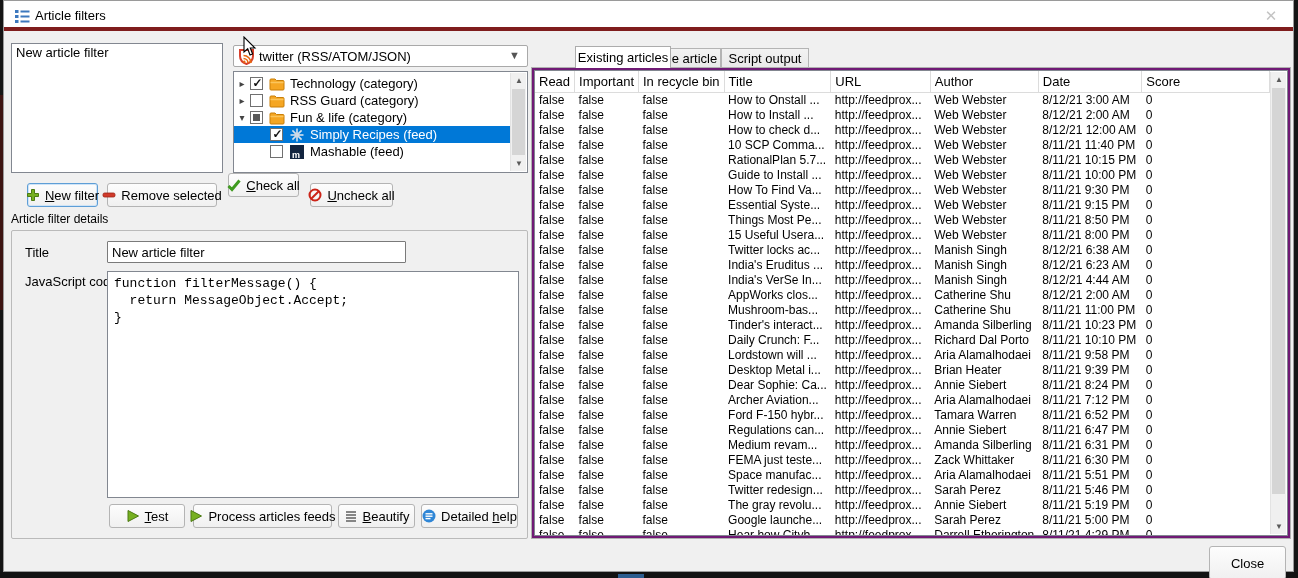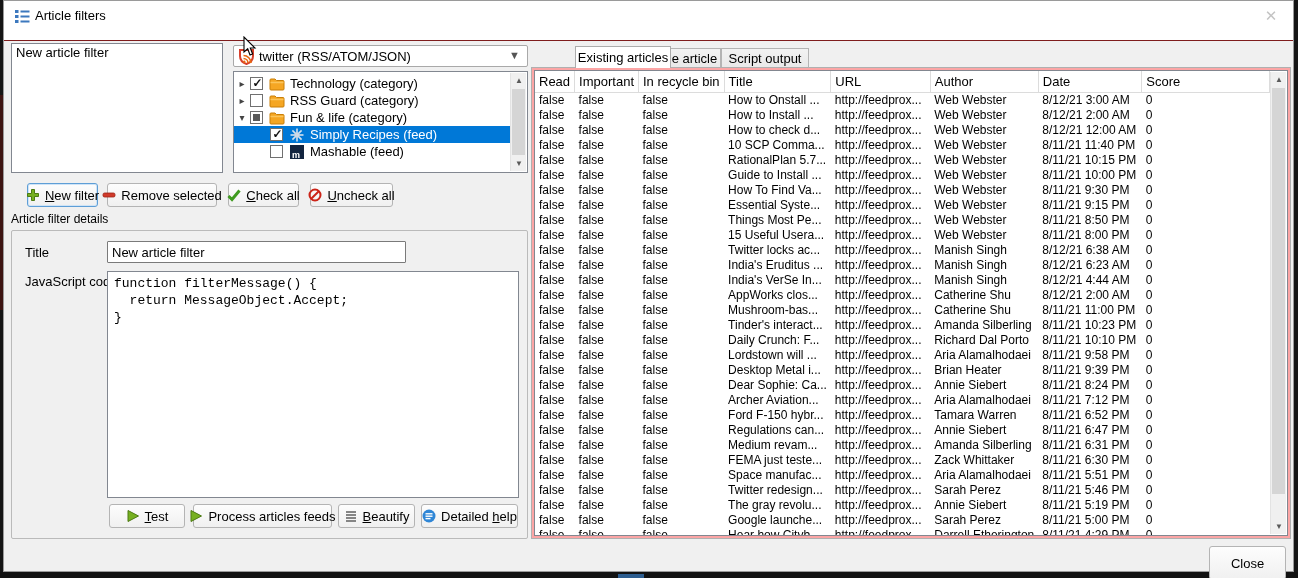--- a/index.html
+++ b/index.html
@@ -10,21 +10,21 @@
   
   .edge-left   { position:absolute; left:0; top:0; width:3px; height:578px; background:#151515; }
   .edge-left .red { position:absolute; left:0; top:95px; width:3px; height:215px; background:#3d1412; }
   .edge-bottom { position:absolute; left:0; bottom:0; width:1298px; height:6px; background:#121212; }
   .edge-bottom .blue { position:absolute; left:618px; top:2px; width:26px; height:4px; background:#2d5d8f; }
   .edge-right  { position:absolute; right:0; top:0; width:4px; height:578px; background:#151515; }
 
   .dialog { position:absolute; left:3px; top:0; width:1291px; height:572px; background:#f0f0f0; border:1px solid #9a9a9a; }
 
   
-  .titlebar { position:absolute; left:0; top:0; width:100%; height:40px; background:#ffffff; border-bottom:1px solid #7f1d1d; }
+  .titlebar { position:absolute; left:0; top:0; width:100%; height:30px; background:#ffffff; border-bottom:4px solid #7f1d1d; }
   .titlebar .title { position:absolute; left:31px; top:7px; font-size:13px; color:#000; }
   .title-icon { position:absolute; left:10px; top:7px; width:16px; height:16px; }
   .close-x { position:absolute; right:12px; top:5px; width:20px; height:20px; color:#c3c3c3; font-size:15px; text-align:center; line-height:20px; }
 
   .panel-border { border:1px solid #828790; background:#fff; }
 
   
   .filters-list { position:absolute; left:7px; top:42px; width:212px; height:130px; }
   .filters-list .item { height:17px; line-height:17px; padding-left:4px; font-size:13px; color:#000; white-space:nowrap; }
 
@@ -64,21 +64,21 @@
   .groupbox { position:absolute; left:7px; top:229px; width:517px; height:309px; border:1px solid #bababa; border-radius:2px; }
 
   .field-label { position:absolute; font-size:13px; color:#000; }
   .text-input { position:absolute; left:103px; top:240px; width:299px; height:22px; border:1px solid #7a7a7a; border-radius:1px; background:#fff; font-size:13px; font-family:"Liberation Sans",sans-serif; padding:0 4px; color:#000; }
   .code-box { position:absolute; left:103px; top:270px; width:412px; height:227px; background:#fff; border:1px solid #828790; font-family:"Liberation Mono","DejaVu Sans Mono",monospace; font-size:13px; line-height:17px; padding:3px 6px; white-space:pre; color:#000; }
 
   
   .tab { position:absolute; font-size:13px; color:#000; text-align:center; }
   .tab.active { background:#fff; border:1px solid #acacac; border-bottom:none; z-index:3;margin-left:40px; }
   .tab.inactive { background:linear-gradient(180deg,#f2f2f2,#e9e9e9); border:1px solid #b4b4b4; border-bottom:none; z-index:1; }
-  .tabpane { position:absolute; left:527px; top:66px; width:760px; height:472px; background:#fca5a5; border:1px solid #b0b0b0; z-index:2; }
+  .tabpane { position:absolute; left:527px; top:66px; width:760px; height:472px; background:#701a75; border:1px solid #b0b0b0; z-index:2; }
 
   .table-wrap { position:absolute; left:2px; top:2px; right:2px; bottom:2px; background:#fff; border:1px solid #828790; overflow:hidden; }
   table.articles { border-collapse:collapse; table-layout:fixed; margin-right:17px; }
   table.articles th { font-weight:normal; font-size:13px; text-align:left; padding:2px 4px; height:21px; background:#fff; border-right:1px solid #dcdcdc; border-bottom:1px solid #dcdcdc; white-space:nowrap; overflow:hidden; }
   table.articles td { font-size:12px; padding:0 4px; height:15px; line-height:15px; white-space:nowrap; overflow:hidden; color:#000; }
 
   .close-btn { position:absolute; left:1205px; top:545px; width:77px; height:34px; }
 
   .cursor { position:absolute; left:243px; top:36px; z-index:50; }
 
@@ -219,21 +219,21 @@
 
     <button class="btn" style="left:103px; top:182px; width:110px;">
       <span class="mini-ico">
         <svg width="14" height="14" viewBox="0 0 14 14">
             <rect x="1" y="5" width="12" height="4" rx="1.5" fill="#d03a2b" stroke="#9c2317" stroke-width="0.8"></rect>
           </svg>
       </span>
       <span>Remove selected</span>
     </button>
 
-    <button class="btn" style="left:224px; top:182px; width:71px;">
+    <button class="btn" style="left:224px; top:172px; width:71px;">
       <span class="mini-ico">
         <svg width="14" height="14" viewBox="0 0 14 14">
             <path d="M1.5 8 L5 11.5 L12.5 2.5" fill="none" stroke="#3f9b1f" stroke-width="3"></path>
           </svg>
       </span>
       <span><u>C</u>heck all</span>
     </button>
 
     <button class="btn" style="left:306px; top:182px; width:83px;">
       <span class="mini-ico">

